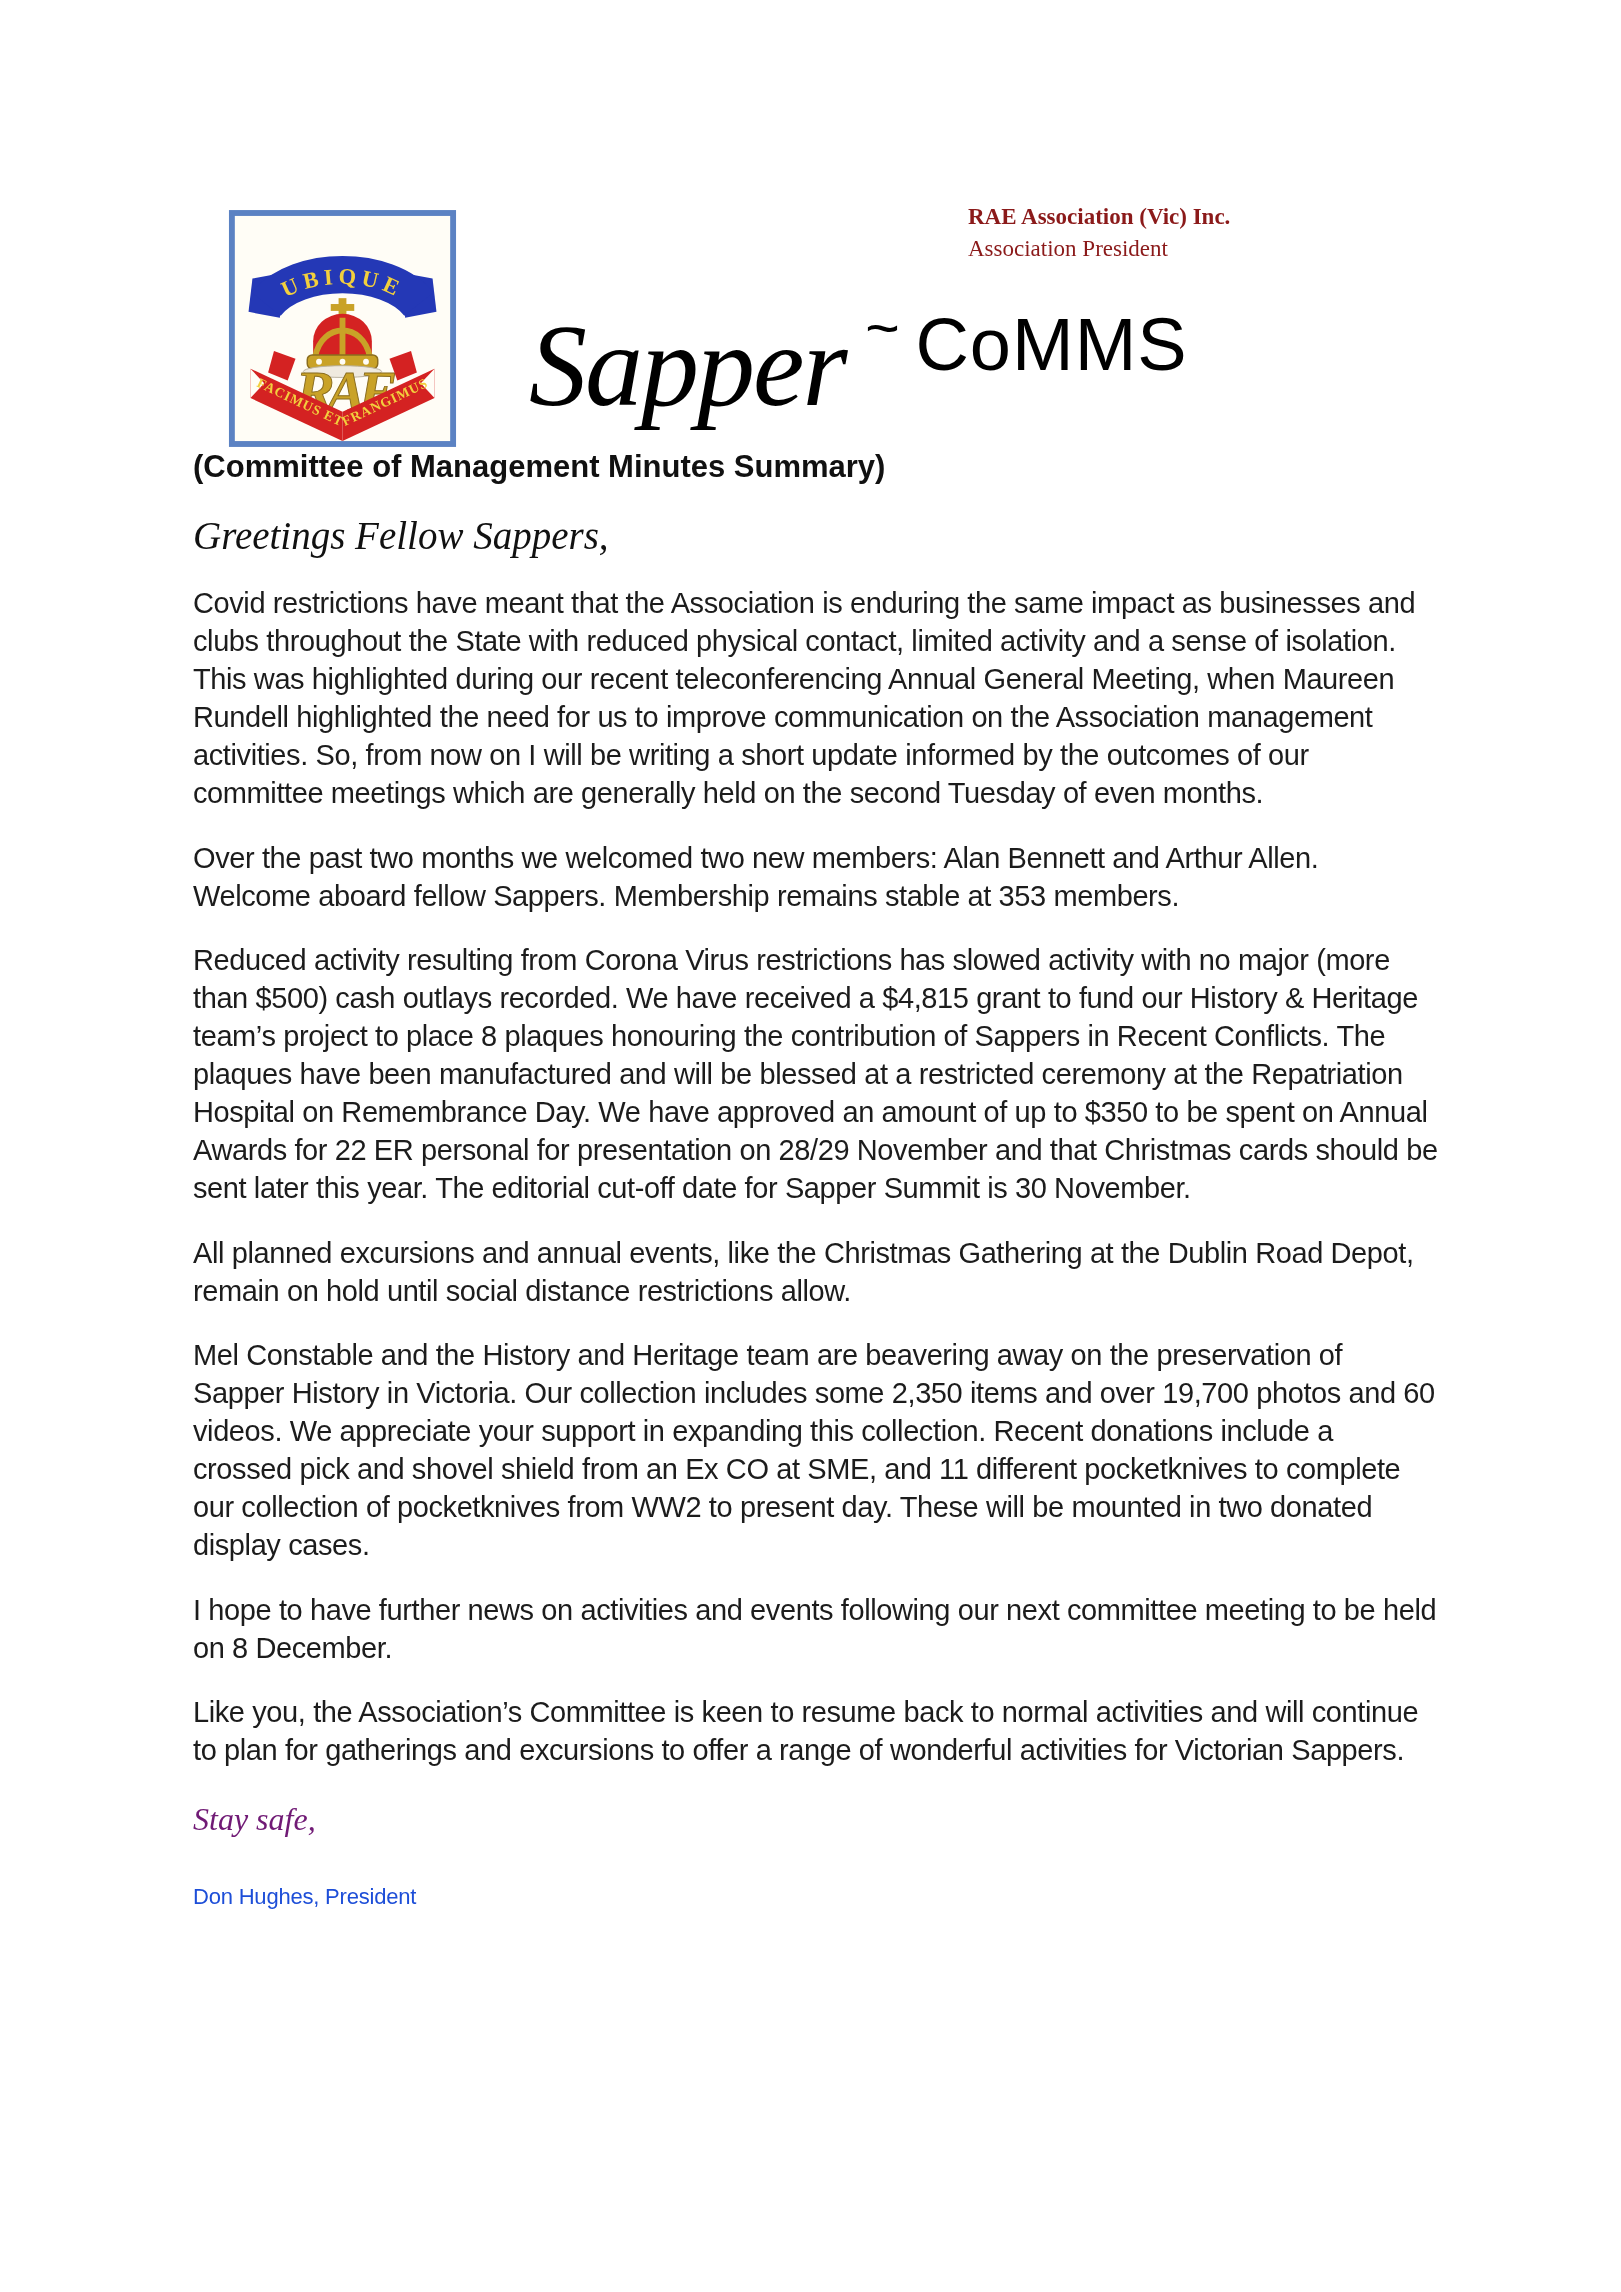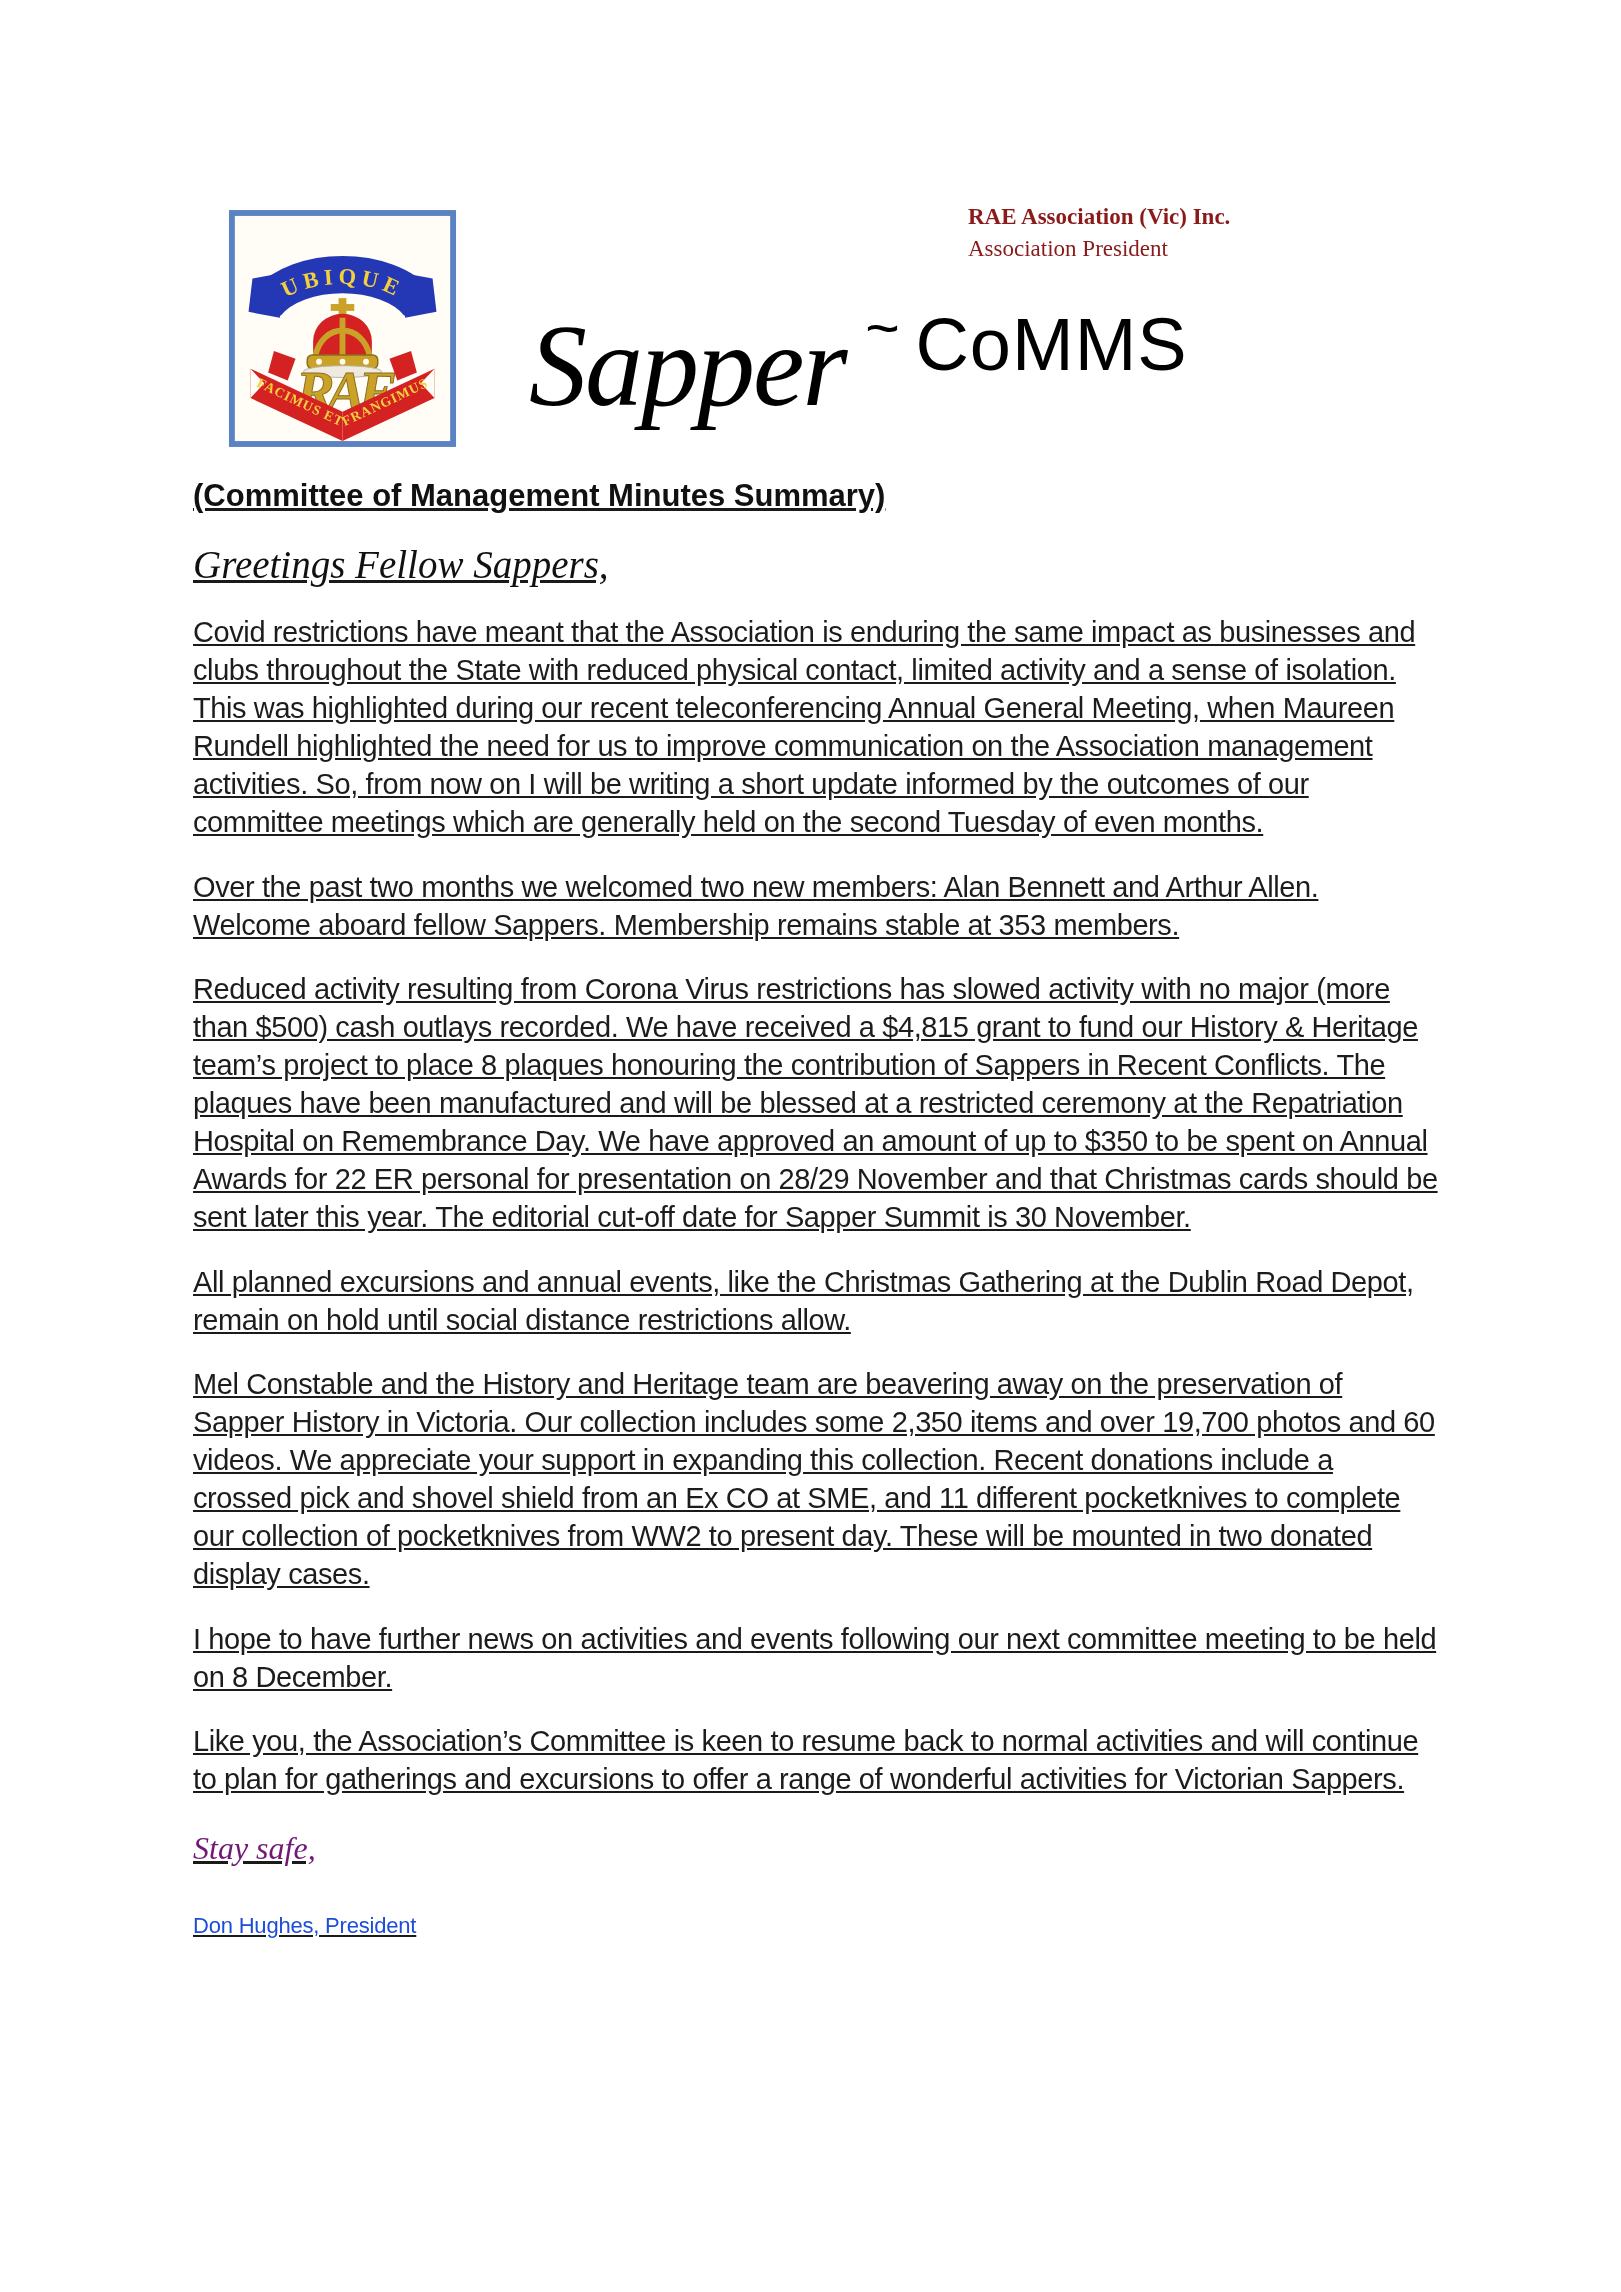--- a/index.html
+++ b/index.html
@@ -38,21 +38,21 @@
     font-family:"Liberation Sans",sans-serif;
     font-size:59px;margin:0 15.7px 0 19.6px;
     transform:translateY(-13.7px);display:inline-block;
   }
   .masthead .acronym{
     font-family:"Liberation Sans",sans-serif;
     font-size:74px;line-height:1;letter-spacing:1px;
   }
   
   .content{
-    position:absolute;top:476px;left:193px;width:1245px;text-decoration:underline;
+    position:absolute;top:447px;left:193px;width:1245px;
   }
   .subtitle{
     font-weight:bold;font-size:31px;line-height:39px;
     margin:0 0 25.5px 0;color:#111;
   }
   .salutation{
     font-family:"Liberation Serif",serif;font-style:italic;
     font-size:39px;line-height:47px;margin:0 0 25.5px 0;color:#111;
   }
   .para{

